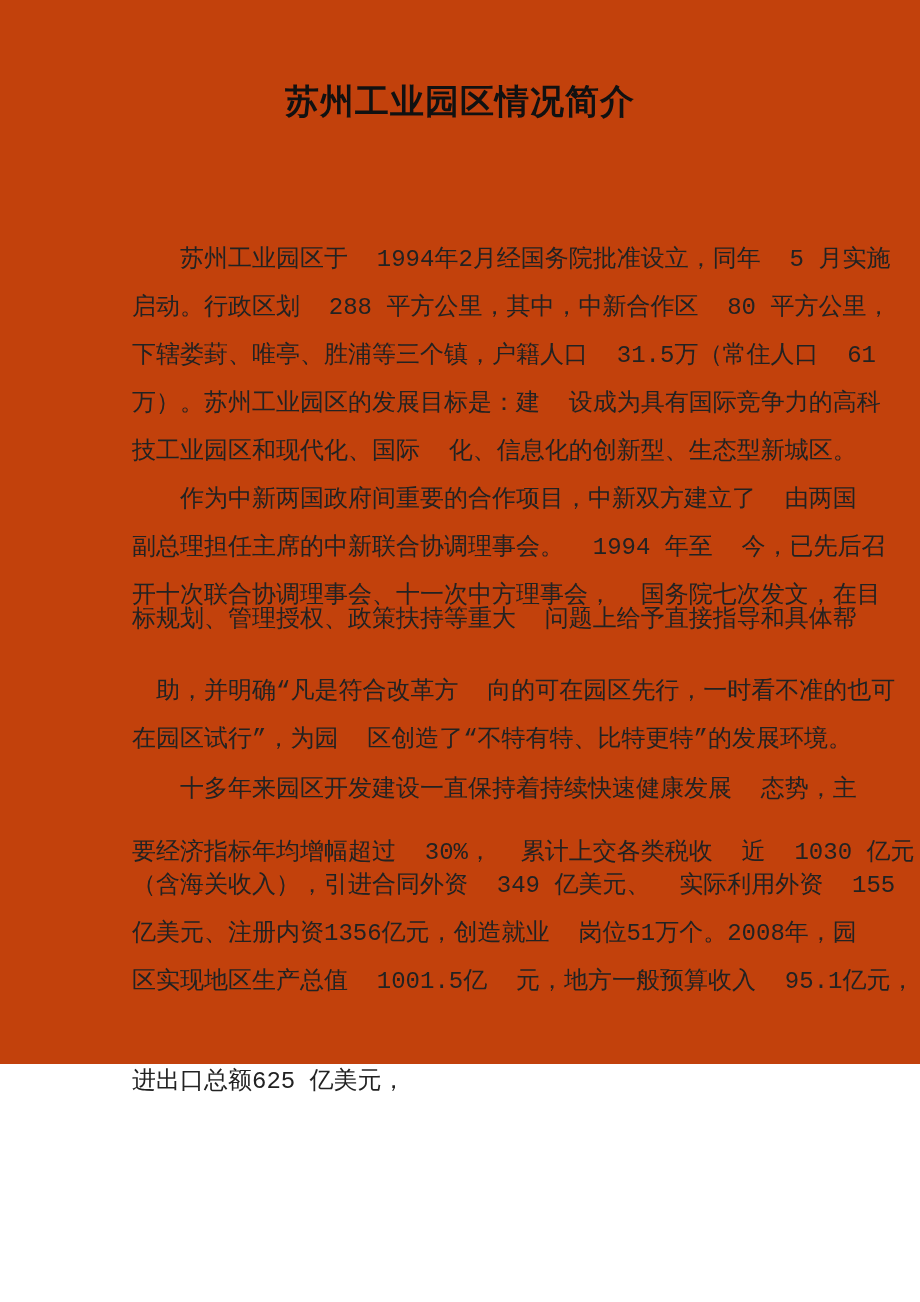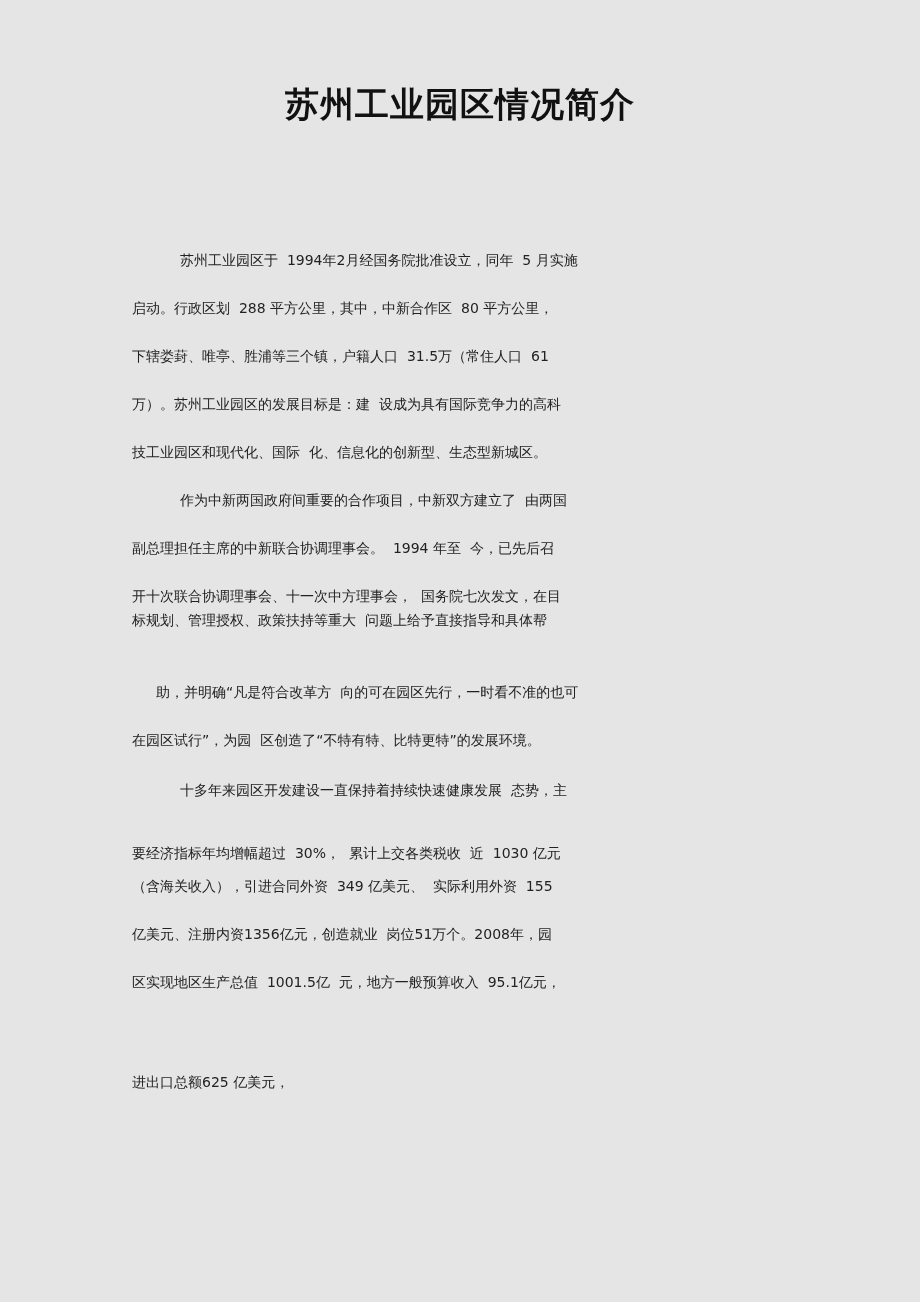--- a/index.html
+++ b/index.html
@@ -12,22 +12,23 @@
       height: 1302px;
       position: relative;
       overflow: hidden;
       font-family: "DejaVu Sans", "Liberation Sans", sans-serif;
       color: #1a1a1a;
     }
     .page {
       position: absolute;
       left: 0; top: 0;
       width: 920px;
-      height: 1302px;
-      background: #e5e5e5;
+      height: 1064px;
+      background: #c2410c;
+      font-family: Liberation Mono, monospace;
     }
     .doc-title {
       position: absolute;
       left: 0;
       width: 920px;
       top: 80px;
       text-align: center;
       font-size: 34px;
       line-height: 48px;
       font-weight: bold;
@@ -39,21 +40,21 @@
       left: 180px;
       top: 193px;
       font-size: 23px;
       line-height: 40px;
       font-weight: bold;
       color: #111111;
     }
     .line {
       position: absolute;
       left: 132px;
-      font-size: 14px;
+      font-size: 24px;
       line-height: 40px;
       white-space: pre;
       color: #222222;
     }
     .line.indent { left: 180px; }
   </style>
 </head>
 <body>
 
 <div class="page">

